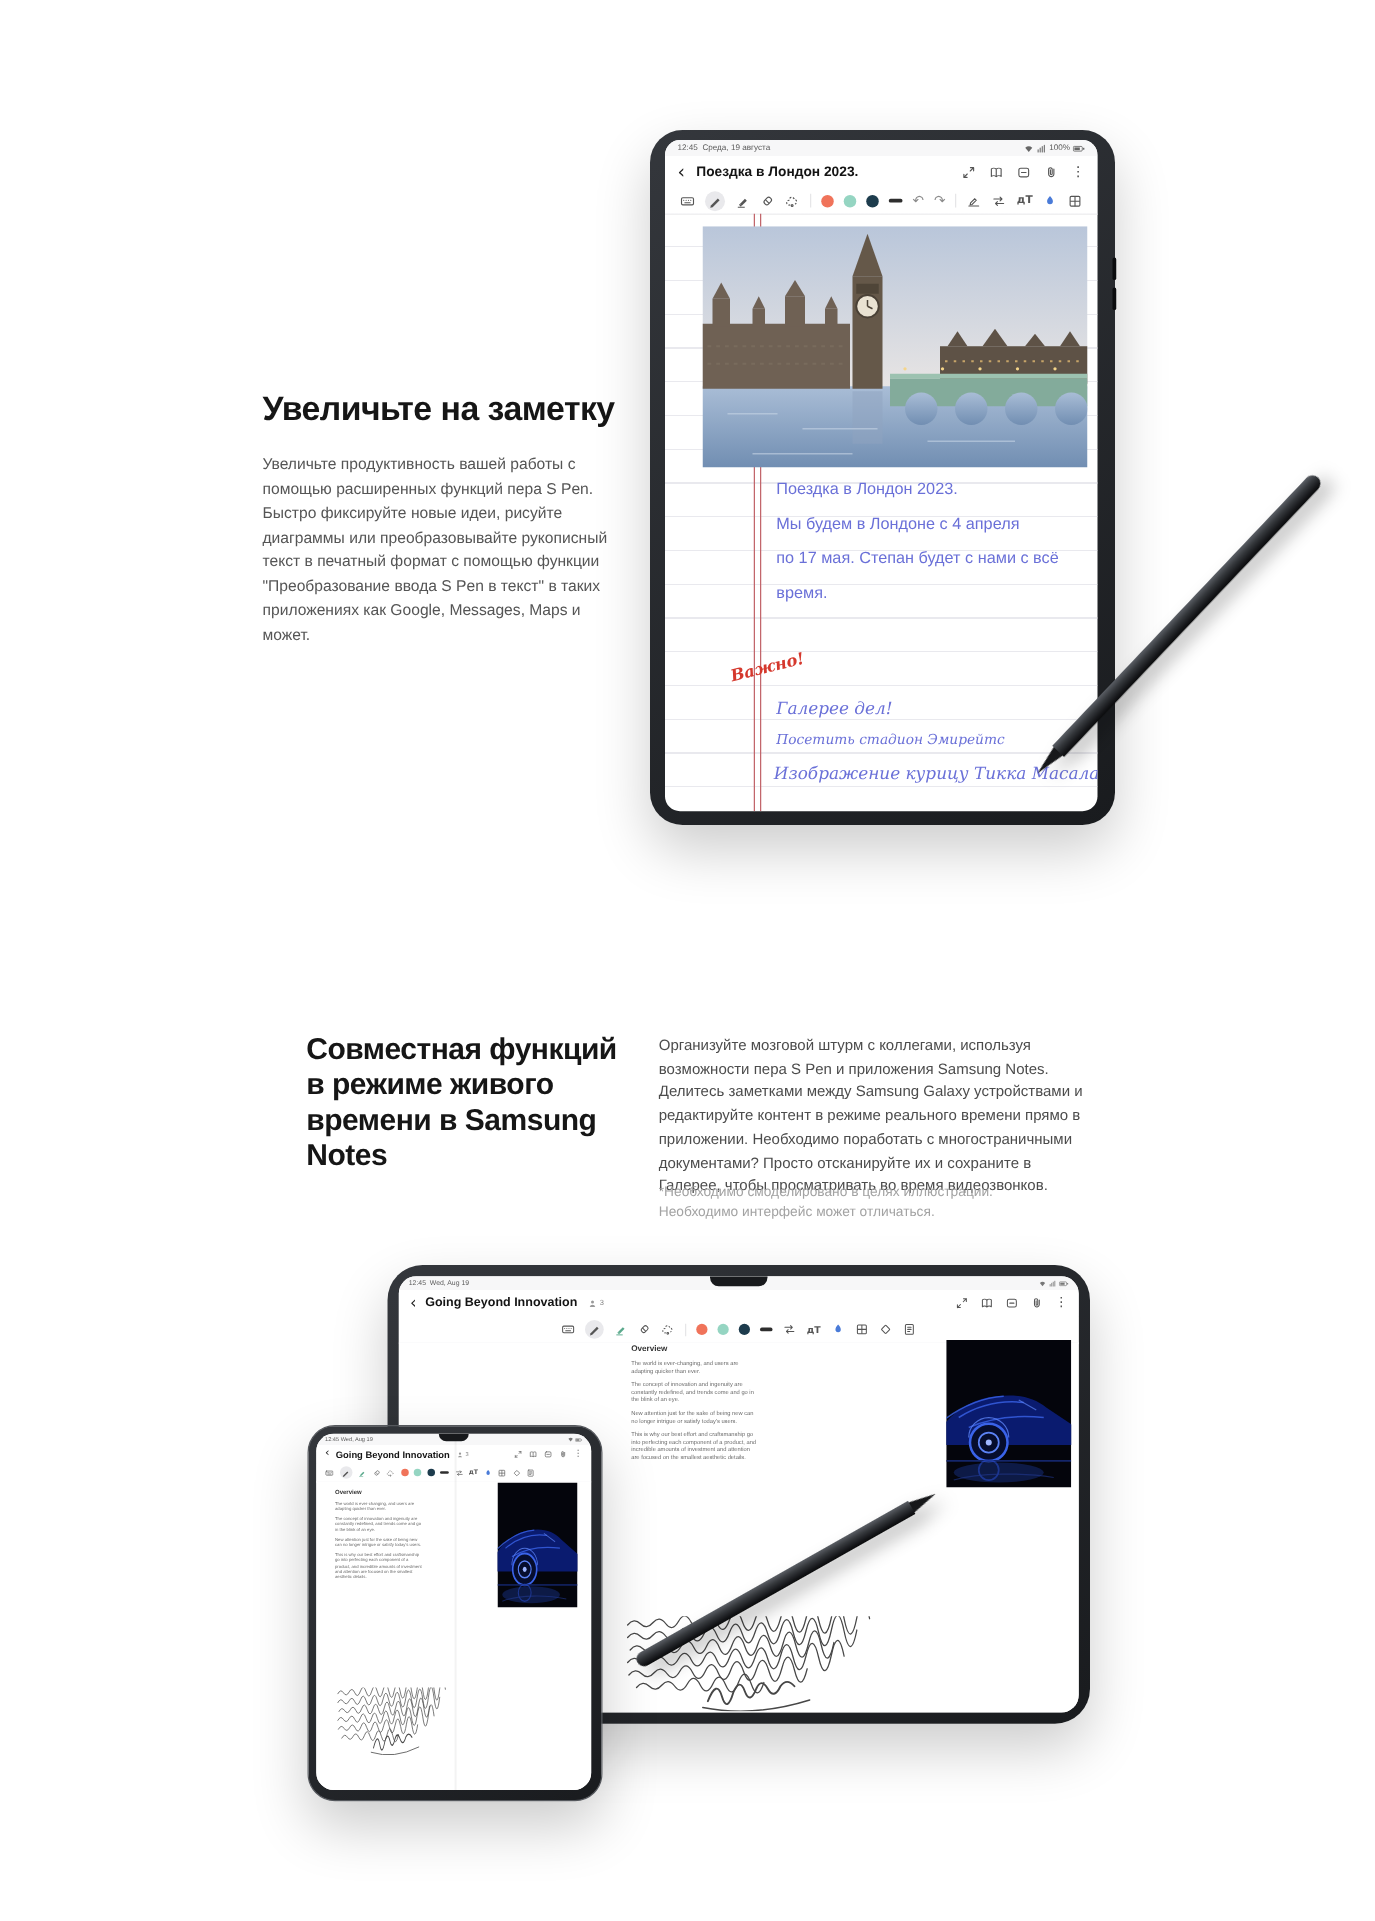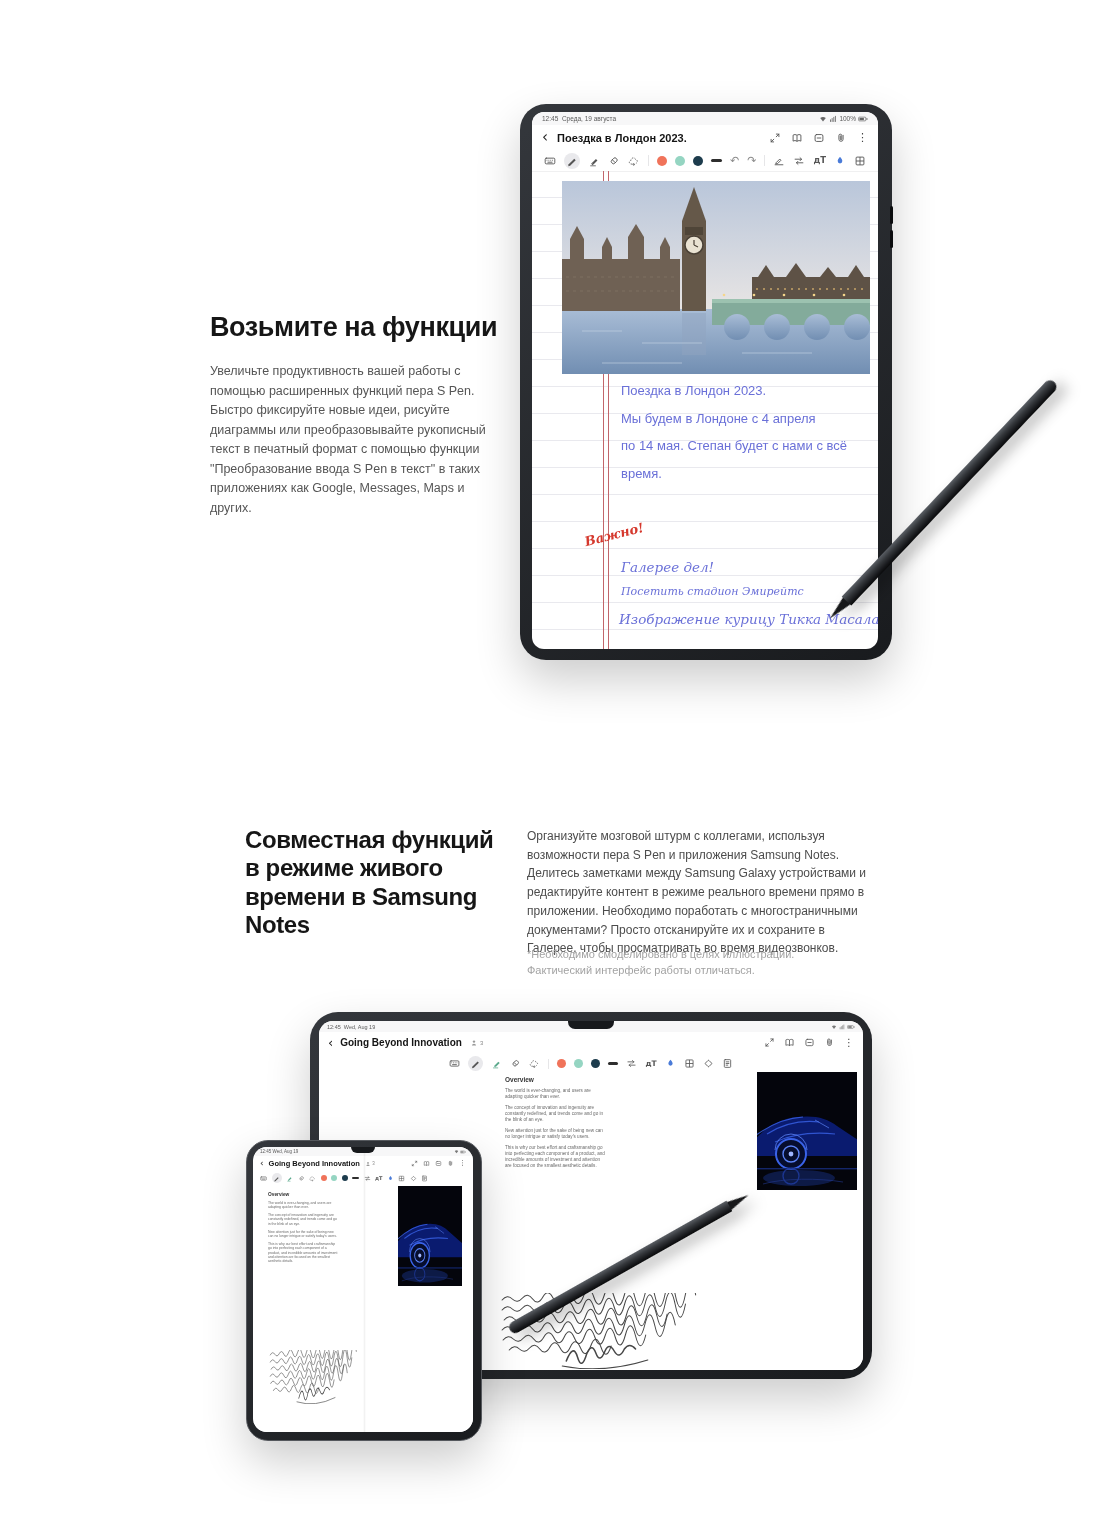--- a/index.html
+++ b/index.html
@@ -171,22 +171,22 @@
     <path d="M7 27q5-6 10-1t10-1t10 1t10-2t10 1t10-1t10 1t10-2t10 1t10-1t10 1t10-2t10 1t10-1t10 1t10-2"></path>
     <path d="M5 37q5-6 10-1t10-1t10 1t10-2t10 1t10-1t10 1t10-2t10 1t10-1t10 1t10-2t10 1t10-1t10 1t10-2t10 1"></path>
     <path d="M6 47q5-6 10-1t10-1t10 1t10-2t10 1t10-1t10 1t10-2t10 1t10-1t10 1t10-2t10 1t10-1"></path>
     <path d="M12 57q5-6 10-1t10-1t10 1t10-2t10 1t10-1t10 1t10-2t10 1t10-1"></path>
     <path d="M68 68q7-18 11-4t9-3q5-12 9-1t9-2q4-9 9 0t10-2q5-7 11 0" stroke-width="1.5"></path>
     <path d="M64 73q40 8 84-6" stroke-width="1.1"></path>
   </g>
 </defs>
 </svg>
 
-<div class="abs h-big" style="left:210px;top:312px;font-size:27px">Возьмите на функции</div>
-<div class="abs copy" style="left:210px;top:362px;width:278px">Увеличьте продуктивность вашей работы с помощью расширенных функций пера S Pen. Быстро фиксируйте новые идеи, рисуйте диаграммы или преобразовывайте рукописный текст в печатный формат с помощью функции "Преобразование ввода S Pen в текст" в таких приложениях как Google, Messages, Maps и других.</div>
+<div class="abs h-big" style="left:210px;top:312px;font-size:27px">Увеличьте на заметку</div>
+<div class="abs copy" style="left:210px;top:362px;width:278px">Увеличьте продуктивность вашей работы с помощью расширенных функций пера S Pen. Быстро фиксируйте новые идеи, рисуйте диаграммы или преобразовывайте рукописный текст в печатный формат с помощью функции "Преобразование ввода S Pen в текст" в таких приложениях как Google, Messages, Maps и может.</div>
 
 <div class="frame" style="left:520px;top:104px;width:372px;height:556px;border-radius:26px"></div>
 <div class="nub" style="left:890px;top:206px;height:18px"></div>
 <div class="nub" style="left:890px;top:230px;height:18px"></div>
 
 <div class="screen" style="left:532px;top:112px;width:346px;height:537px;border-radius:12px">
 
   <div class="sbar" style="height:13px;padding:0 10px;font-size:6.5px">
     <span><span>12:45</span>&nbsp;&nbsp;<span>Среда, 19 августа</span></span>
     <span style="display:flex;align-items:center;gap:2px">
@@ -323,40 +323,40 @@
           <circle cx="222" cy="114" r="1.3"></circle>
           <circle cx="252" cy="114" r="1.3"></circle>
           <circle cx="282" cy="114" r="1.3"></circle>
         </g>
       <path d="M20 150h40M80 162h60M180 172h70M40 182h80" stroke="#c7d5e6" stroke-width="1.2" opacity=".6"></path>
     </svg>
 
     <div class="abs note-typed" style="left:89px;top:206px">
       <div>Поездка в Лондон 2023.</div>
       <div>Мы будем в Лондоне с 4 апреля</div>
-      <div>по 14 мая. Степан будет с нами с всё</div>
+      <div>по 17 мая. Степан будет с нами с всё</div>
       <div>время.</div>
     </div>
 
     <div class="abs hand-red" style="left:52px;top:356px;font-size:13px;transform:rotate(-14deg)">Важно!</div>
     <div class="abs hand" style="left:89px;top:388px;font-size:13.5px">Галерее дел!</div>
     <div class="abs hand" style="left:89px;top:414px;font-size:11px">Посетить стадион Эмирейтс</div>
     <div class="abs hand" style="left:87px;top:440px;font-size:13.5px">Изображение курицу Тикка Масала</div>
   </div>
 </div>
 
 <div class="pen pen1" style="left:830px;top:612px;width:326px;height:13px;transform:rotate(-46.5deg)">
   <div class="tip"></div>
   <div class="bod"></div>
 </div>
 
 <div class="abs h-big" style="left:245px;top:826px;width:252px;font-size:24px">Совместная функций в режиме живого времени в Samsung Notes</div>
 <div class="abs copy" style="left:527px;top:827px;width:340px;font-size:12px;color:#4c4c4c">Организуйте мозговой штурм с коллегами, используя возможности пера S Pen и приложения Samsung Notes. Делитесь заметками между Samsung Galaxy устройствами и редактируйте контент в режиме реального времени прямо в приложении. Необходимо поработать с многостраничными документами? Просто отсканируйте их и сохраните в Галерее, чтобы просматривать во время видеозвонков.</div>
 <div class="abs footnote" style="left:527px;top:947px">*Необходимо смоделировано в целях иллюстрации.</div>
-<div class="abs footnote" style="left:527px;top:963px">Фактический интерфейс работы отличаться.</div>
+<div class="abs footnote" style="left:527px;top:963px">Необходимо интерфейс может отличаться.</div>
 
 <div class="frame" style="left:310px;top:1012px;width:562px;height:367px;border-radius:28px;z-index:10"></div>
 <div class="screen" style="left:319px;top:1021px;width:544px;height:349px;border-radius:14px;z-index:11">
   <div class="sbar" style="height:11px;padding:0 8px;font-size:5.5px">
     <span><span>12:45</span>&nbsp;&nbsp;<span>Wed, Aug 19</span></span>
     <span style="display:flex;align-items:center;gap:2px">
       <svg class="ic" style="width:6px;height:6px;color:#777">
           <use href="#s-wifi"></use>
         </svg>
       <svg class="ic" style="width:6px;height:6px;color:#777">

